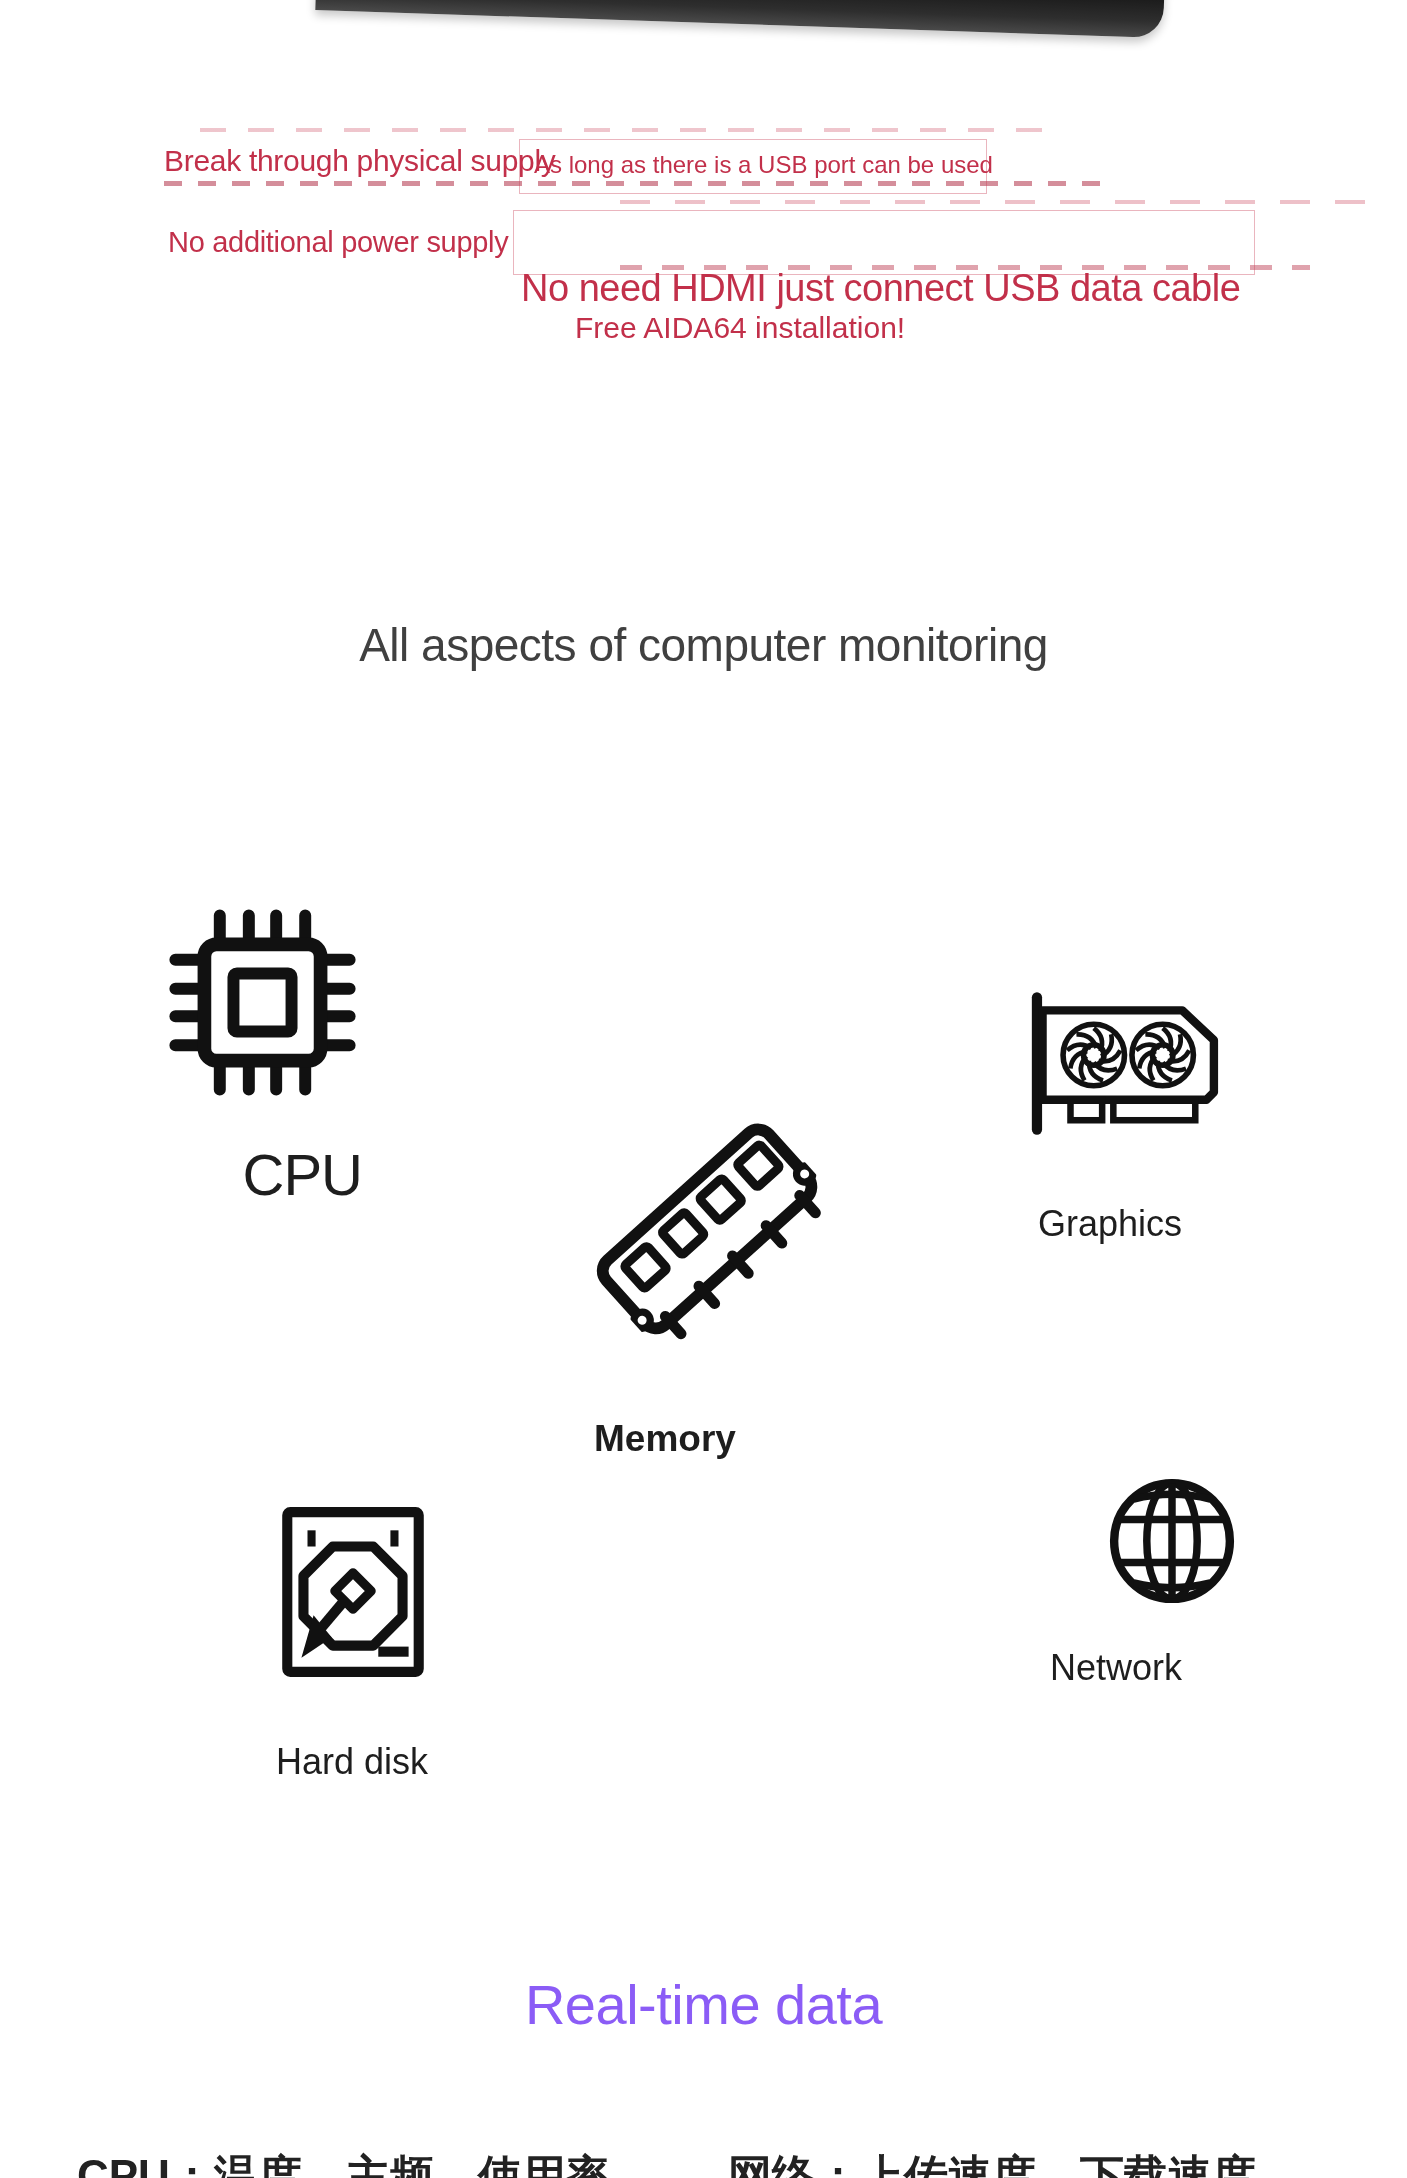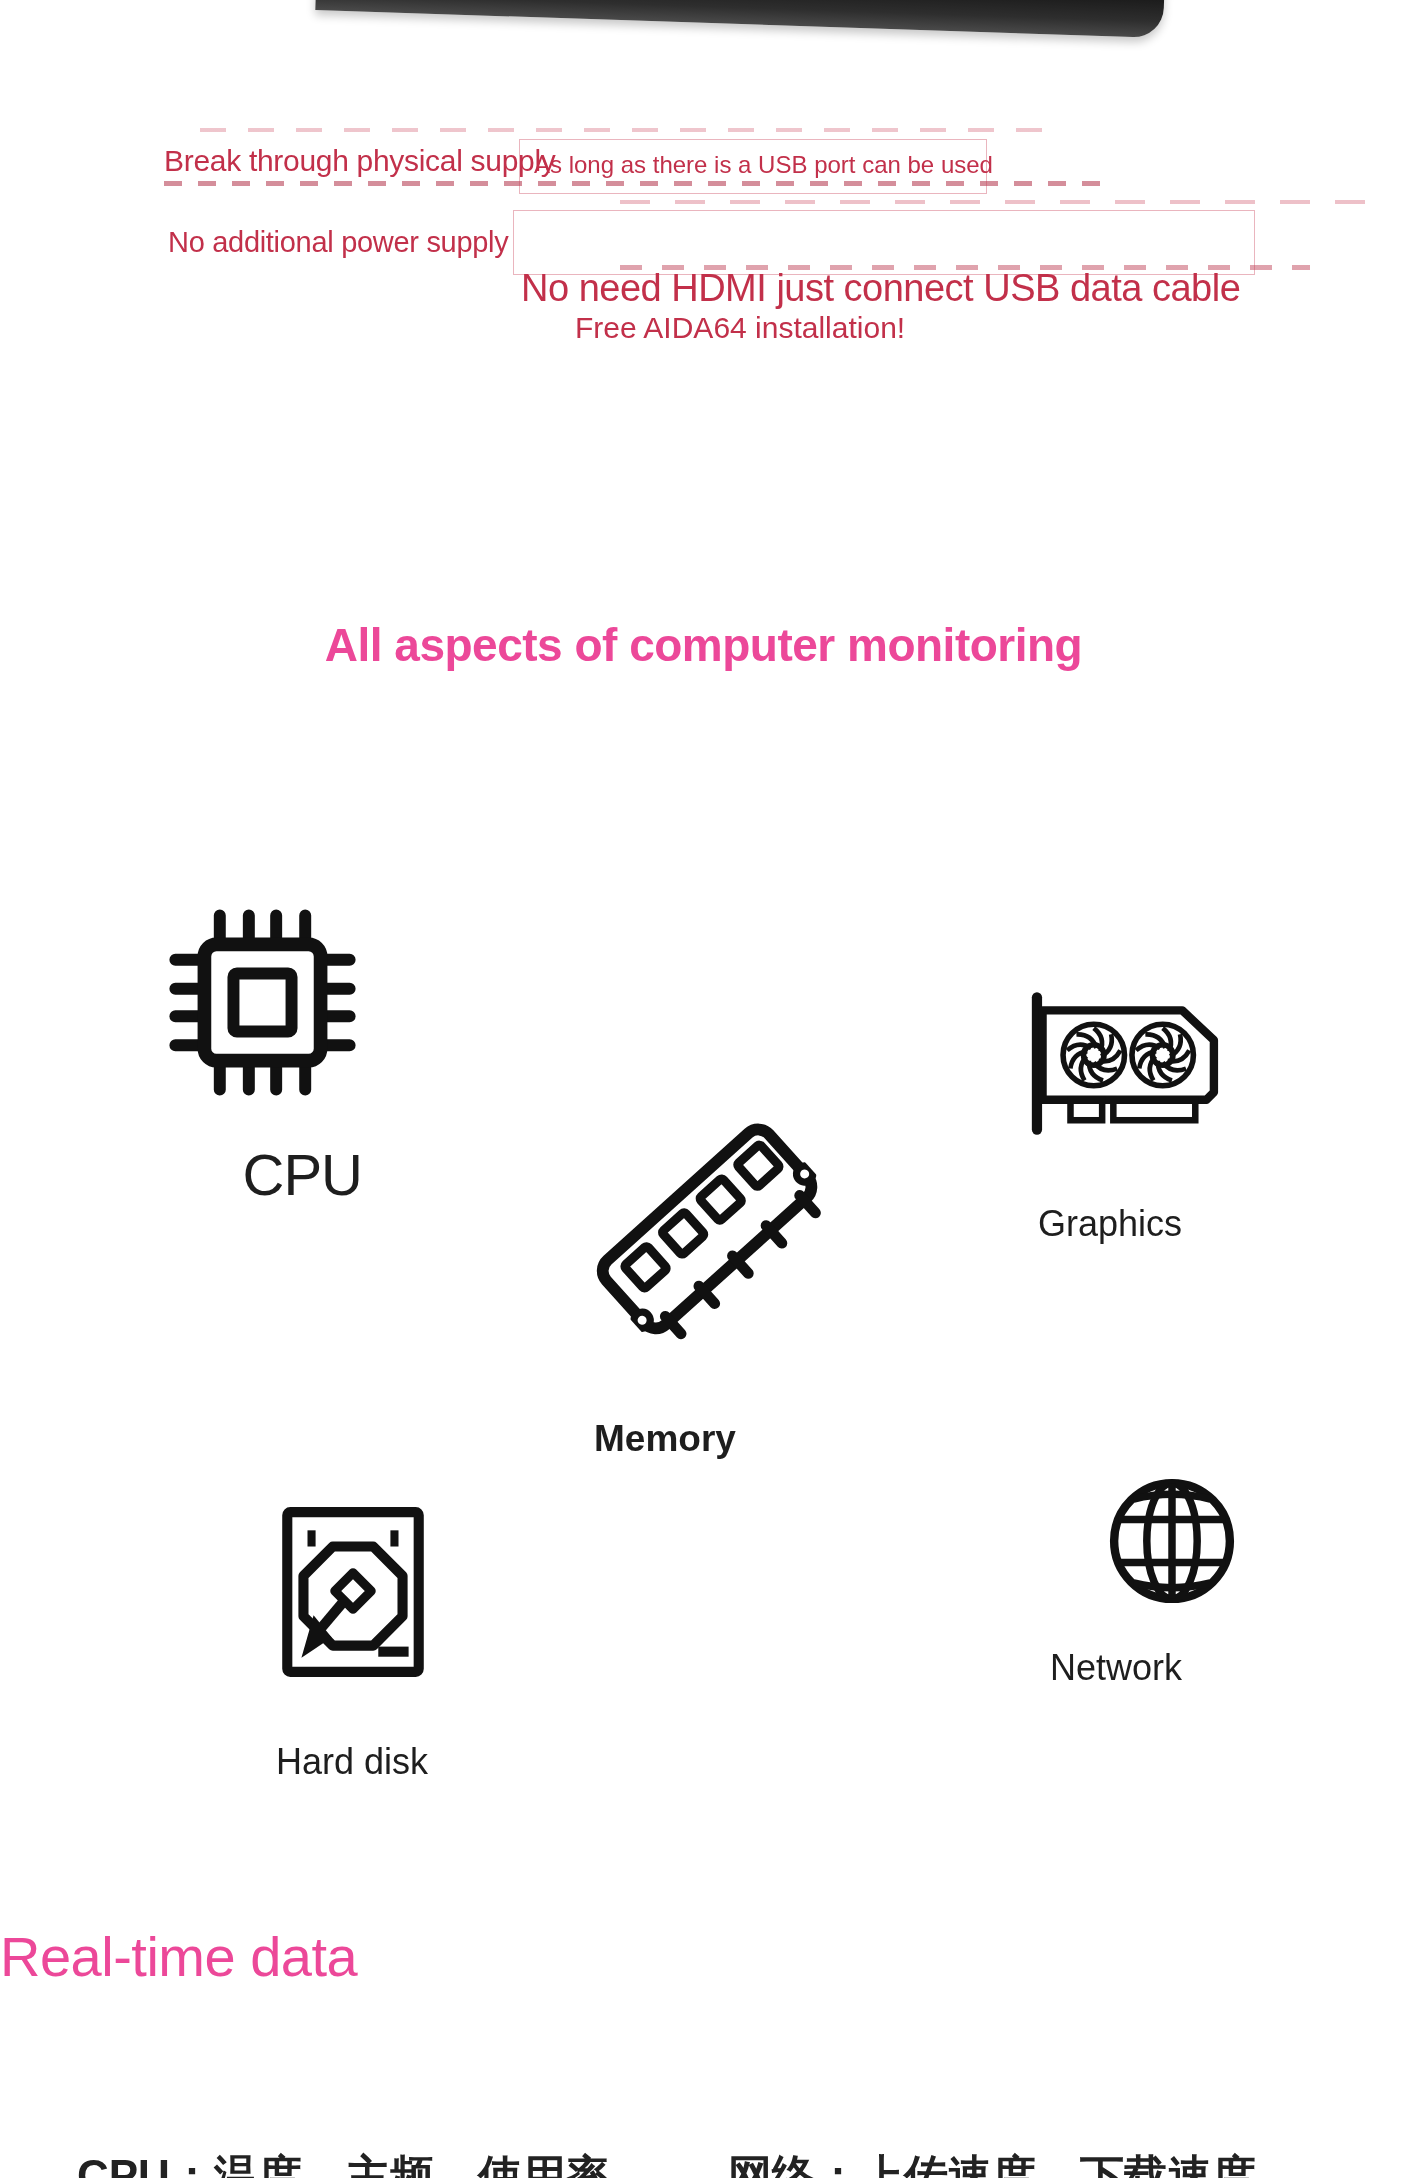--- a/index.html
+++ b/index.html
@@ -25,22 +25,22 @@
   .ghost{filter:blur(.7px);}
   .g-a{left:200px;top:128px;width:860px;height:4px;
      background:repeating-linear-gradient(90deg,rgba(197,48,74,.28) 0 26px,transparent 26px 48px);}
   .g-b{left:164px;top:181px;width:940px;height:5px;
      background:repeating-linear-gradient(90deg,rgba(170,30,55,.5) 0 18px,transparent 18px 34px);}
   .g-c{left:620px;top:200px;width:745px;height:4px;
      background:repeating-linear-gradient(90deg,rgba(197,48,74,.3) 0 30px,transparent 30px 55px);}
   .g-d{left:620px;top:265px;width:690px;height:5px;
      background:repeating-linear-gradient(90deg,rgba(180,35,60,.42) 0 22px,transparent 22px 42px);}
   
-  .h1{left:0;right:0;top:618px;text-align:center;font-size:46px;letter-spacing:-.5px;color:#ec4899;font-weight:bold;}
-  .h2{left:0;right:0;top:1924px;text-align:left;font-size:56px;letter-spacing:-.5px;color:#ec4899;}
+  .h1{left:0;right:0;top:618px;text-align:center;font-size:46px;letter-spacing:-.5px;color:#404040;}
+  .h2{left:0;right:0;top:1972px;text-align:center;font-size:56px;letter-spacing:-.5px;color:#8b5cf6;}
   
   .ic-label{line-height:1;color:#1e1e1e;text-align:center;white-space:nowrap;}
   .lab-cpu{left:162px;width:200px;top:1146px;font-size:58px;letter-spacing:-1px;text-align:right;}
   .lab-mem{left:565px;width:200px;top:1420px;font-size:37px;font-weight:bold;}
   .lab-gpu{left:1010px;width:200px;top:1206px;font-size:36px;}
   .lab-hdd{left:252px;width:200px;top:1744px;font-size:36px;}
   .lab-net{left:1016px;width:200px;top:1650px;font-size:36px;}
   
   .ic-cpu{left:160px;top:900px;}
   .ic-mem{left:595px;top:1175px;width:235px;height:120px;transform:rotate(-42deg);}

